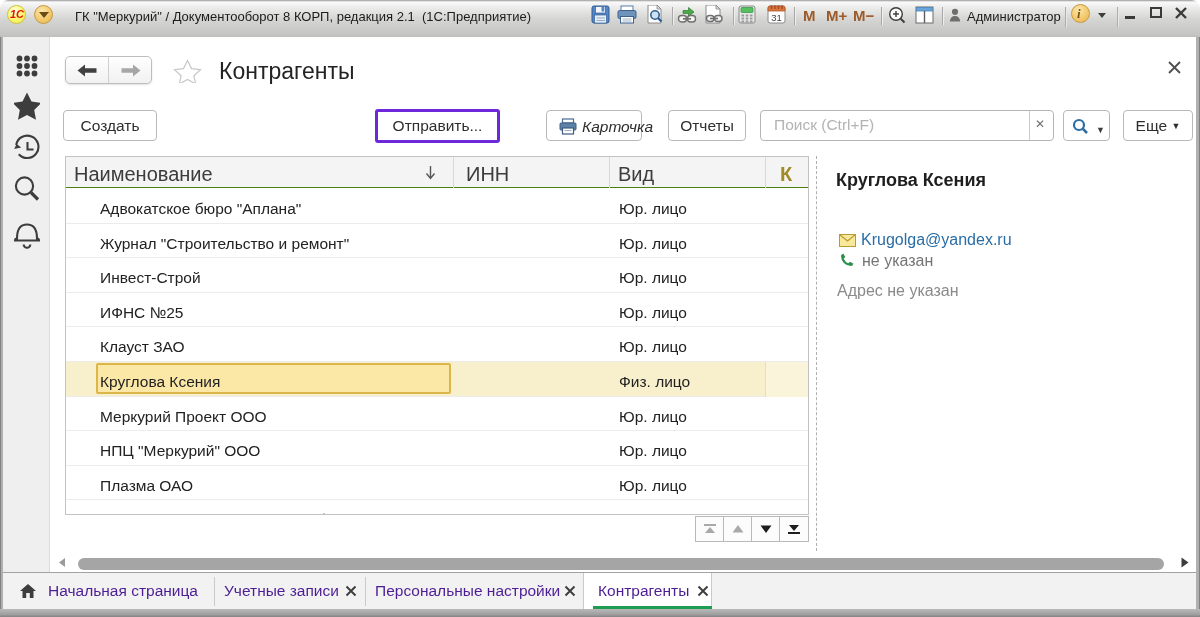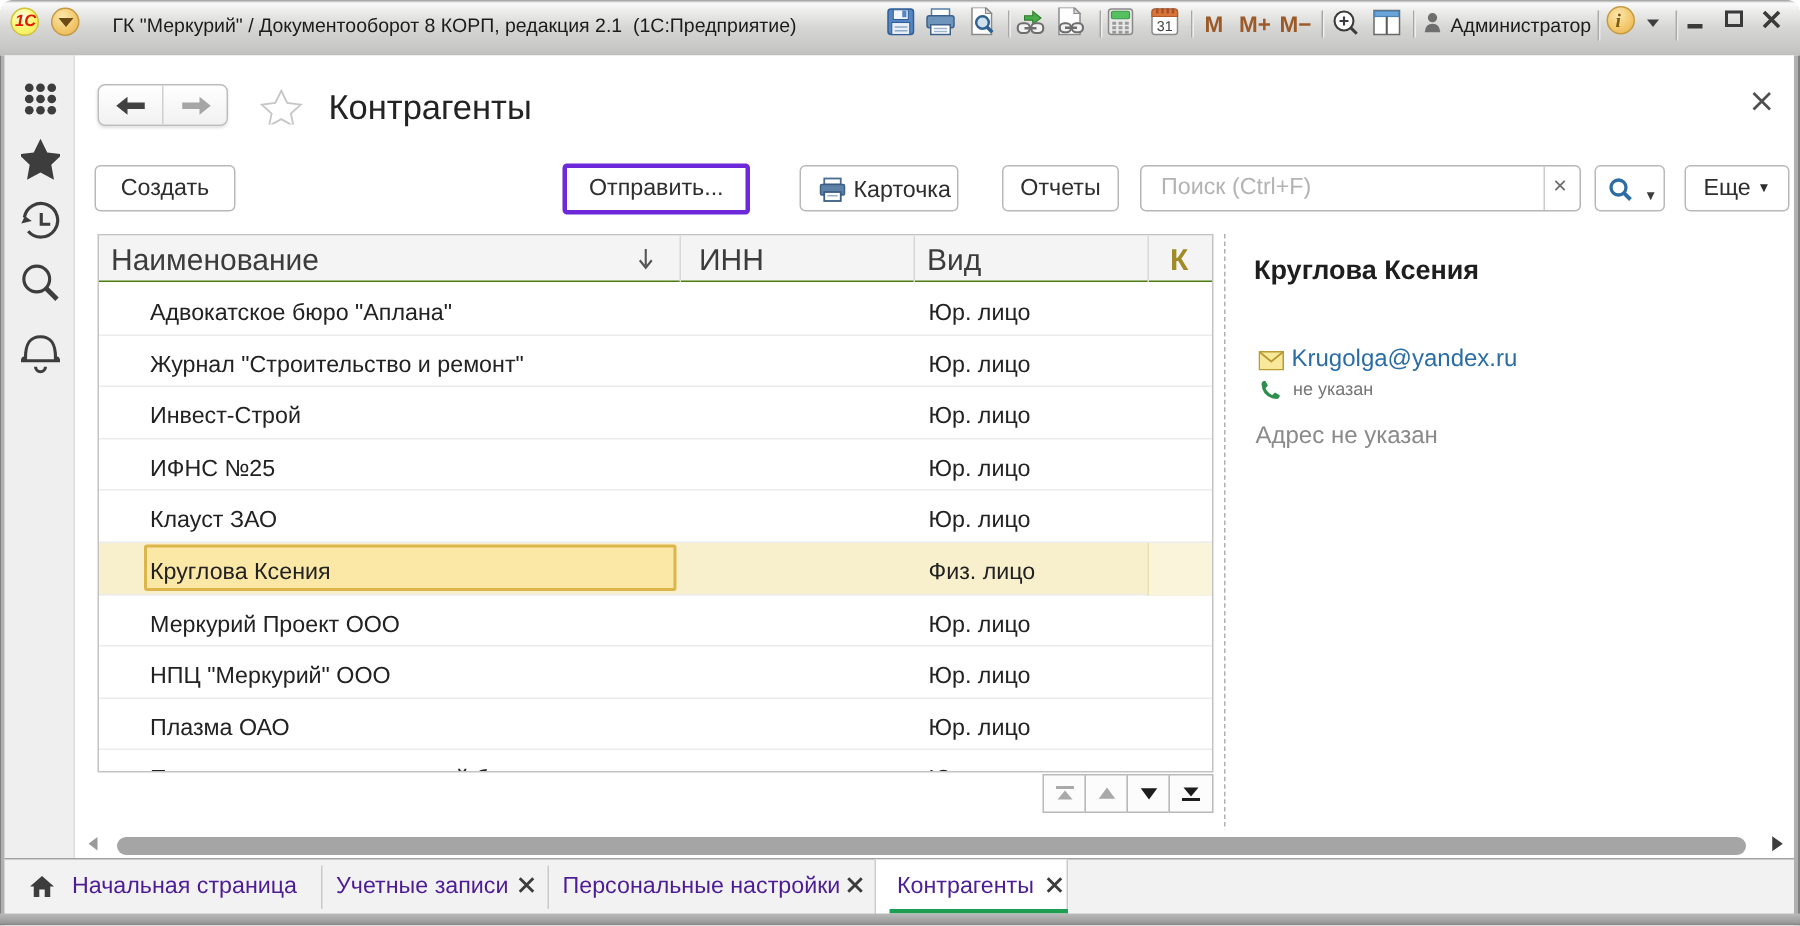--- a/index.html
+++ b/index.html
@@ -212,21 +212,21 @@
         <path d="M14.5 1.5 L18.5 9.6 L27.5 10.7 L20.9 16.7 L22.7 25 L14.5 20.4 L6.3 25 L8.1 16.7 L1.5 10.7 L10.5 9.6 Z" fill="#fff" stroke="#c6c6c6" stroke-width="1.2"></path>
       </svg>
     <div class="abs" style="left:169px;top:21px;font-size:23px;color:#232323;">Контрагенты</div>
 
     <svg class="abs" style="left:1118px;top:24px;" width="13" height="13" viewBox="0 0 13 13">
         <path d="M1 1 L12 12 M12 1 L1 12" stroke="#4f4f4f" stroke-width="1.8"></path>
       </svg>
 
     <div class="btn" style="left:13px;top:73px;width:94px;">Создать</div>
     <div class="btn" style="left:325px;top:72px;width:125px;height:34px;border:3px solid #6d28d9;border-radius:3px;line-height:28px;">Отправить...</div>
-    <div class="btn" style="left:483px;top:73px;width:106px;">
+    <div class="btn" style="left:496px;top:73px;width:96px;font-style:italic;">
       <svg style="position:absolute;left:12px;top:7px;" width="18" height="17" viewBox="0 0 18 17">
         <rect x="3.5" y="1" width="11" height="4" fill="#fff" stroke="#4a6d94" stroke-width="1.2"></rect>
         <rect x="1" y="5" width="16" height="7" rx="1" fill="#5d82a8" stroke="#3c5c82"></rect>
         <rect x="3.5" y="10" width="11" height="6" fill="#fff" stroke="#3c5c82" stroke-width="1.2"></rect>
         <line x1="5.5" y1="12.5" x2="12.5" y2="12.5" stroke="#9ab0c6" stroke-width="1"></line>
       </svg>
       <span style="position:absolute;left:35px;top:1px;">Карточка</span>
     </div>
     <div class="btn" style="left:618px;top:73px;width:78px;">Отчеты</div>
 
@@ -328,21 +328,21 @@
 
     <div class="abs" style="left:786px;top:133px;font-size:18px;font-weight:bold;color:#1e1e1e;">Круглова Ксения</div>
     <svg class="abs" style="left:789px;top:197px;" width="17" height="13" viewBox="0 0 17 13">
       <rect x="0.5" y="0.5" width="16" height="12" fill="#f7e89a" stroke="#b99b35"></rect>
       <path d="M0.5 0.5 L8.5 7 L16.5 0.5" fill="none" stroke="#b99b35" stroke-width="1.2"></path>
     </svg>
     <div class="abs" style="left:811px;top:194px;font-size:16px;color:#2a6da5;">Krugolga@yandex.ru</div>
     <svg class="abs" style="left:790px;top:216px;" width="15" height="15" viewBox="0 0 15 15">
       <path d="M1 3 q0 -2 2.5 -2.2 l1.8 3.2 -1.6 1.8 q1.6 3.4 4.5 4.5 l1.8 -1.6 3.2 1.8 q-0.2 2.5 -2.2 2.5 q-9.5 -1 -10 -10 z" fill="#2f8f4e"></path>
     </svg>
-    <div class="abs" style="left:812px;top:215px;font-size:12px;color:#757575;">не указан</div>
+    <div class="abs" style="left:812px;top:215px;font-size:16px;color:#757575;">не указан</div>
     <div class="abs" style="left:787px;top:245px;font-size:16px;color:#8a8a8a;">Адрес не указан</div>
   </div>
 
   <div id="hscroll" class="abs" style="left:50px;top:553px;width:1146px;height:19px;background:#fff;">
     <svg class="abs" style="left:7px;top:4px;" width="10" height="11" viewBox="0 0 10 11">
         <path d="M8 1 L2 5.5 L8 10 Z" fill="#9a9a9a"></path>
       </svg>
     <div class="abs" style="left:28px;top:5px;width:1086px;height:12px;background:#a5a5a5;border-radius:6px;"></div>
     <svg class="abs" style="left:1129px;top:4px;" width="11" height="11" viewBox="0 0 11 11">
         <path d="M2.5 0.5 L9.5 5.5 L2.5 10.5 Z" fill="#3d3d3d"></path>

